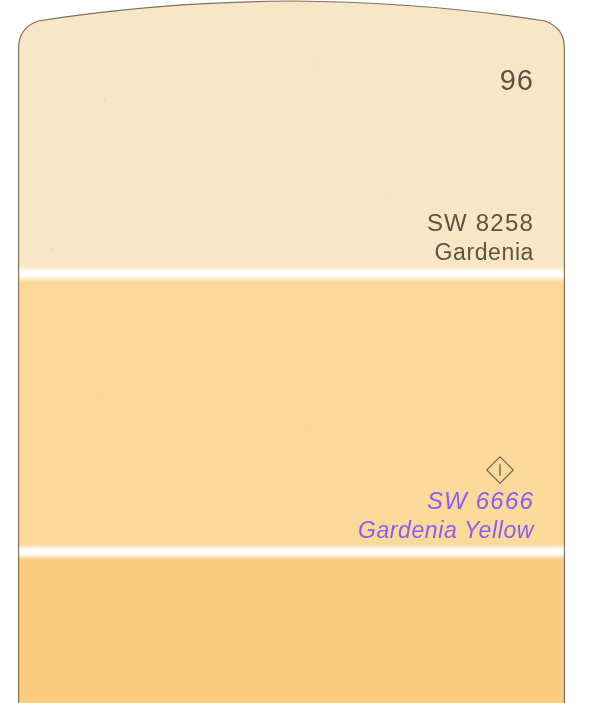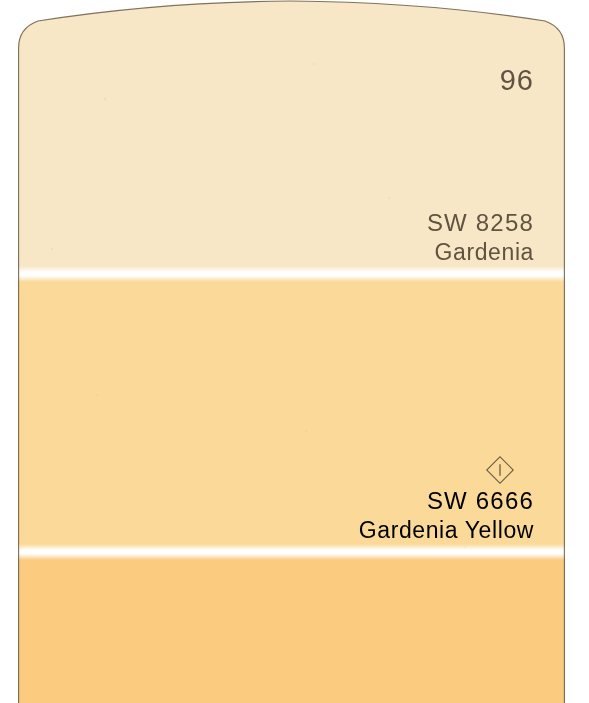--- a/index.html
+++ b/index.html
@@ -176,21 +176,21 @@
         <span class="name">Gardenia</span>
       </div>
 
       <div id="badge-one">
         <svg width="34" height="34" viewBox="0 0 34 34" aria-hidden="true">
           <rect x="17" y="3.8" width="18.7" height="18.7" transform="rotate(45 17 3.8)" fill="none" stroke="#6a5c45" stroke-width="1.1"></rect>
           <line x1="17" y1="11.2" x2="17" y2="22.8" stroke="#6a5c45" stroke-width="1.3"></line>
         </svg>
       </div>
 
-      <div class="chip-text" id="label-2" style="color: #000000;">
+      <div class="chip-text" id="label-2" style="color: #8b5cf6; font-style: italic;">
         <span class="code">SW 6666</span>
         <span class="name">Gardenia Yellow</span>
       </div>
 
     </div>
 
     <svg id="chip-outline" viewBox="0 0 547 703" preserveAspectRatio="none">
       <path d="M 0.6,703 L 0.6,48 Q 0.6,28 20,21 Q 140,2 273,1 Q 407,2 527,21 Q 546.4,28 546.4,48 L 546.4,703"></path>
     </svg>
 

